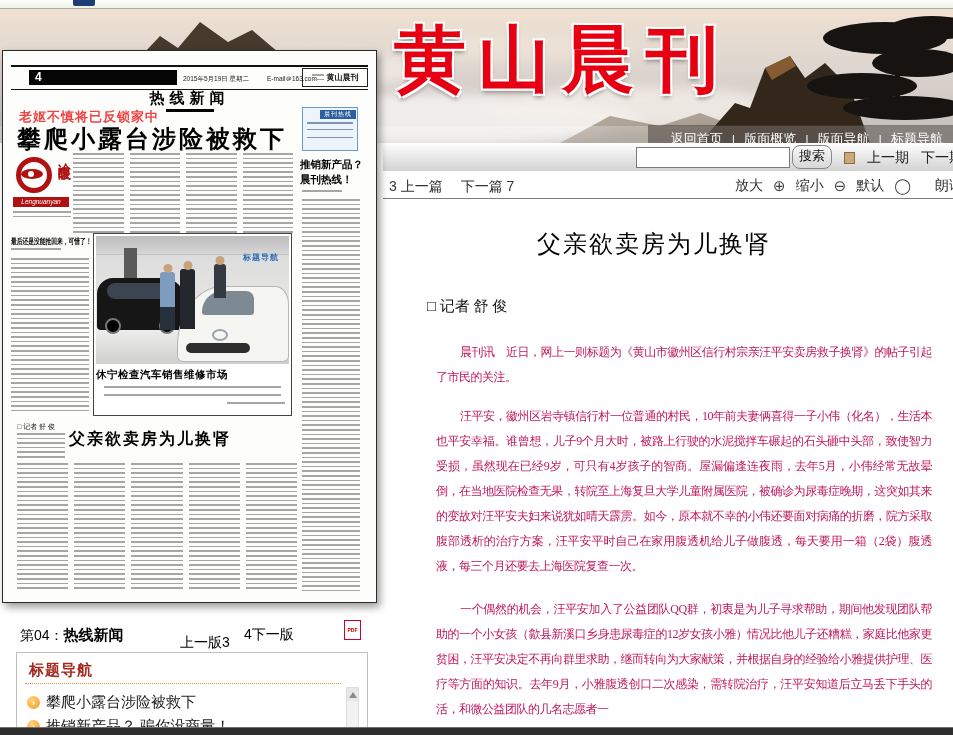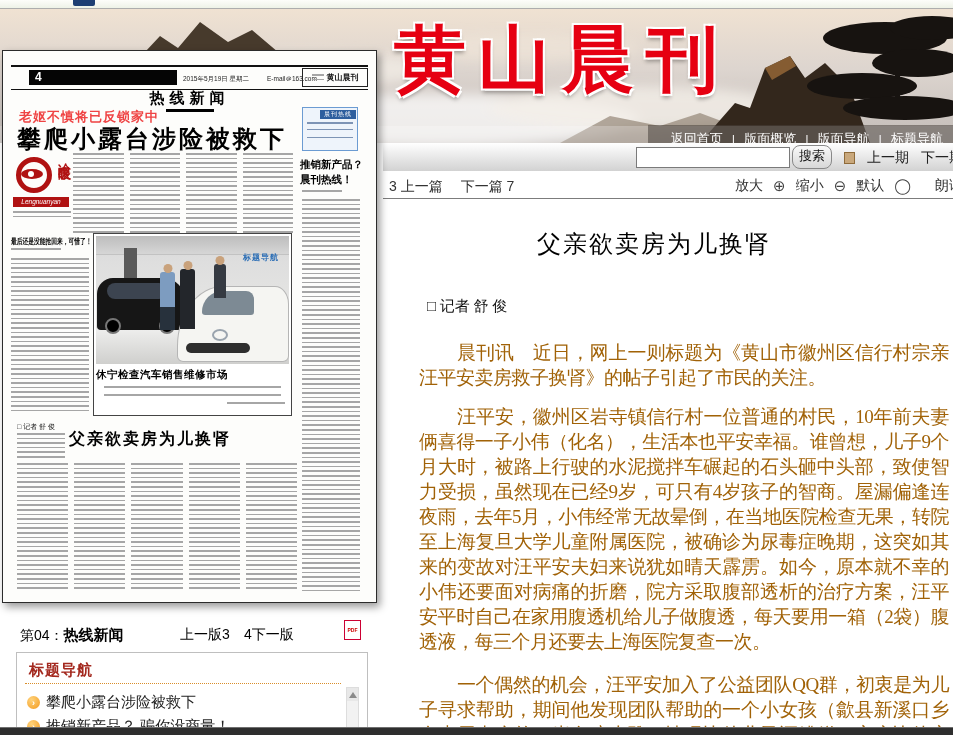--- a/index.html
+++ b/index.html
@@ -35,21 +35,21 @@
   #art-nav-left{left:6px;top:7px;display:flex;gap:18px;font-size:14px;color:#333;white-space:nowrap;}
   #art-nav-right{right:-10px;top:6px;display:flex;align-items:center;gap:10px;font-size:14px;color:#333;white-space:nowrap;}
   .tool-icon{font-size:15px;color:#444;}
   #read-btn{margin-left:14px;}
   
   #article{left:383px;top:199px;width:570px;height:528px;overflow:hidden;background:#fff;
      font-family:"Liberation Serif","DejaVu Serif",serif;}
   #article-inner{padding:0 4px 0 36px;}
   #article-title{margin-top:30px;text-align:center;padding-right:60px;font-size:24px;letter-spacing:2px;color:#000;line-height:30px;}
   #article-byline{margin-top:38px;margin-left:8px;font-size:15px;color:#111;}
-  #article p{margin:14px 0 0;font-size:19px;letter-spacing:-0.5px;line-height:25px;color:#a16207;
+  #article p{margin:14px 17px 0;font-size:12px;letter-spacing:-0.5px;line-height:25px;color:#be185d;
      text-align:justify;text-indent:2em;}
   #article p.p1{margin-top:24px;}
   #article p.p3{margin-top:18px;}
   
   #newspaper{left:2px;top:50px;width:373px;height:551px;background:#fdfdfb;border:1px solid #2b2b2b;
      box-shadow:3px 4px 8px rgba(0,0,0,.4);z-index:6;}
   .m{background:repeating-linear-gradient(180deg,#a6a6a6 0,#a6a6a6 1.6px,transparent 1.6px,transparent 4.6px);}
   .mb{background:repeating-linear-gradient(180deg,#7d94b5 0,#7d94b5 1.5px,transparent 1.5px,transparent 4.2px);}
   .cols{position:absolute;display:flex;gap:6px;}
   .cols>div{flex:1;}
@@ -117,21 +117,21 @@
   #np-colright{left:299px;top:148px;width:58px;height:392px;}
   
   #np-byline4{left:14px;top:371px;font-size:7px;color:#111;white-space:nowrap;}
   #np-intro4{left:14px;top:382px;width:48px;height:26px;}
   #np-headline4{left:66px;top:378px;font-size:16px;font-weight:bold;letter-spacing:2px;color:#000;white-space:nowrap;}
   #np-cols4{left:14px;top:412px;width:280px;height:126px;}
   
   #pager{left:0;top:626px;width:380px;height:20px;font-size:14px;color:#000;}
   #pager-page{left:20px;top:0;}
   #pager-page b{font-size:15px;}
-  #pager-prev{left:180px;top:0;cursor:pointer;text-align:right;}
+  #pager-prev{left:180px;top:8px;cursor:pointer;text-align:right;}
   #pager-next{left:244px;top:0;cursor:pointer;}
   #pdf-icon{left:344px;top:-6px;width:15px;height:18px;background:#fff;border:1px solid #c03;
      color:#c00;font-size:5px;font-weight:bold;text-align:center;line-height:18px;cursor:pointer;}
   
   #title-nav{left:16px;top:652px;width:352px;height:90px;border:1px solid #bfbfbf;background:#fff;box-sizing:border-box;}
   #title-nav-header{left:12px;top:8px;font-size:15px;font-weight:bold;color:#a3281e;letter-spacing:1px;}
   #title-nav-dots{left:8px;top:30px;width:316px;border-bottom:1px dotted #d98e2b;}
   .tn-item{position:absolute;left:10px;display:flex;align-items:center;gap:6px;font-size:15px;color:#222;cursor:pointer;}
   .bullet{width:13px;height:13px;border-radius:50%;background:radial-gradient(circle at 35% 30%,#ffd27a,#f29a1f);
      color:#fff;font-size:9px;font-weight:bold;display:flex;align-items:center;justify-content:center;flex:none;}

